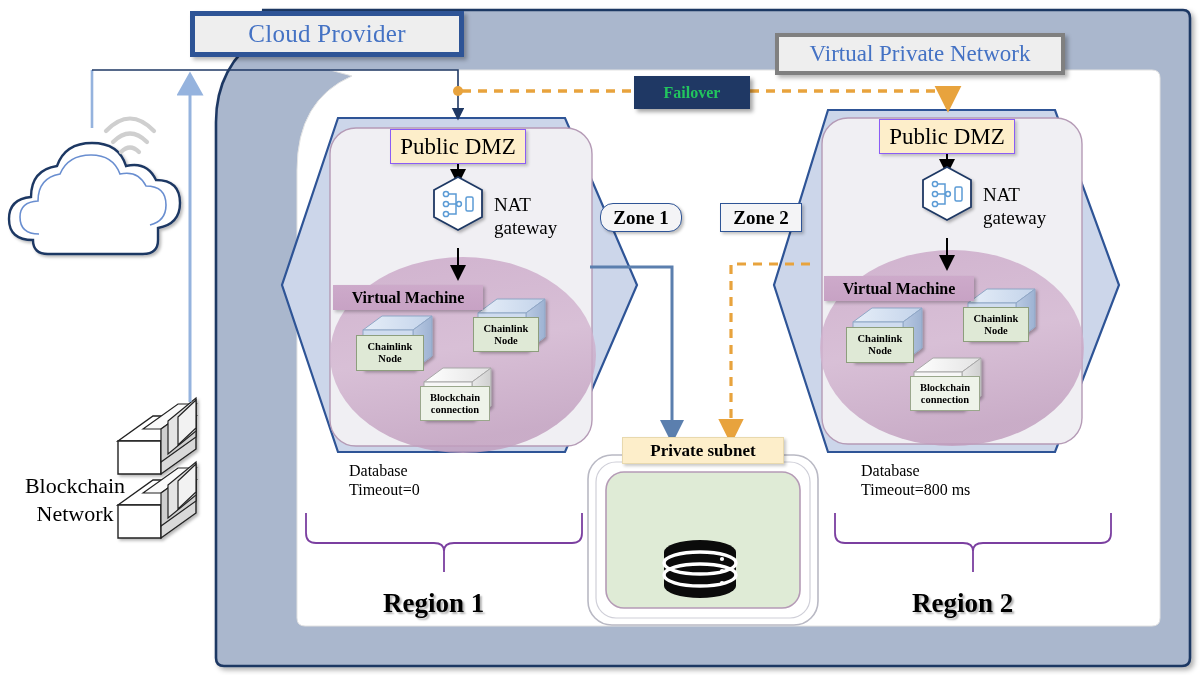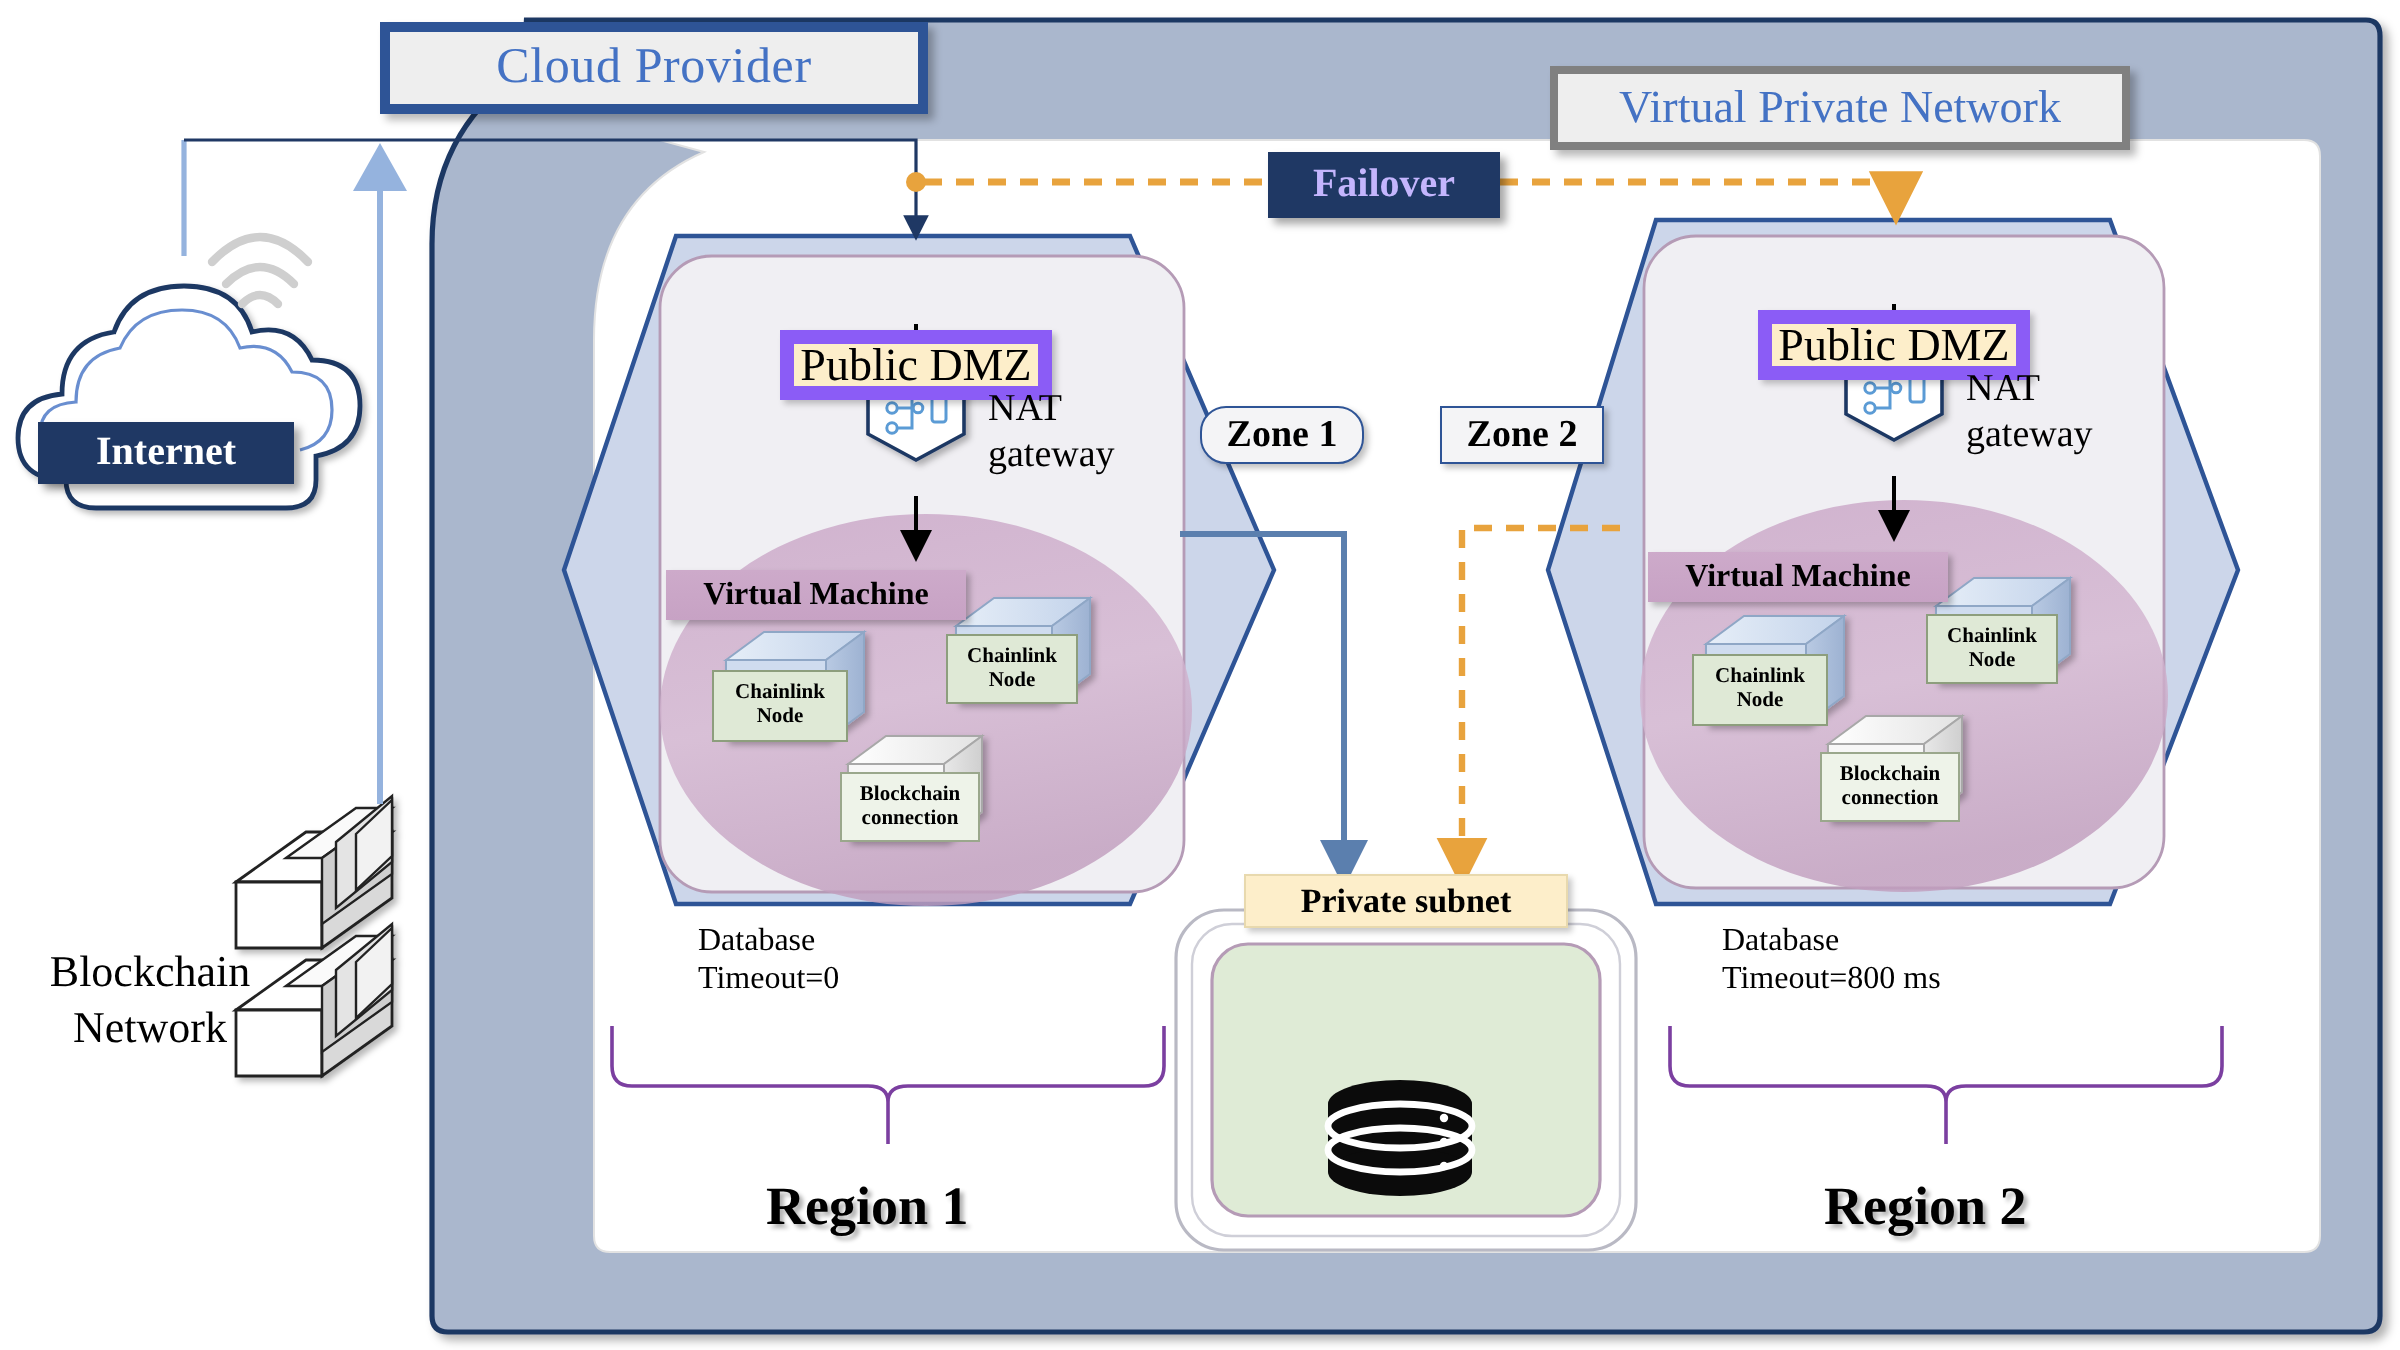--- a/index.html
+++ b/index.html
@@ -16,31 +16,30 @@
     background:#eeeeee;border:5px solid #2e5496;
     color:#4472c4;font-size:25px;letter-spacing:.3px;
     box-shadow:3px 3px 4px rgba(0,0,0,.28);
   }
   .chip-vpn{
     background:#eeeeee;border:4px solid #808080;
     color:#4472c4;font-size:23px;
     box-shadow:3px 3px 4px rgba(0,0,0,.28);
   }
   .chip-failover{
-    background:#1f3864;color:#c4b5fd;font-weight:bold;font-size:20px;
+    background:#1f3864;color:#22c55e;font-weight:bold;font-size:16px;
     box-shadow:3px 3px 4px rgba(0,0,0,.35);
   }
   .chip-internet{
     background:#1f3864;color:#ffffff;font-weight:bold;font-size:20px;
     box-shadow:3px 3px 4px rgba(0,0,0,.35);
   }
   .chip-dmz{
-    background:#fdeeca;border:7px solid #8b5cf6;color:#000;font-size:23px;
+    background:#fdeeca;border:1px solid #8b5cf6;color:#000;font-size:23px;
     box-shadow:2px 2px 3px rgba(0,0,0,.22);
-    margin-top:36px;
   }
   .chip-zone{
     background:#f4f4f6;border:1.5px solid #2e5496;color:#000;
     font-weight:bold;font-size:19px;
     box-shadow:2px 2px 3px rgba(0,0,0,.25);
   }
   .chip-vm{
     background:#c9a8c6;color:#000;font-weight:bold;font-size:16px;
     box-shadow:2px 2px 3px rgba(0,0,0,.25);
     background:linear-gradient(180deg,#cdaaca 0%,#c7a2c4 100%);
@@ -308,21 +307,20 @@
       <path d="M973,551 L973,572"></path>
     </g>
   </svg>
 
   <div class="chip chip-cloudprovider" style="left:190px;top:11px;width:274px;height:46px;">Cloud Provider</div>
 
   <div class="chip chip-vpn" style="left:775px;top:33px;width:290px;height:42px;">Virtual Private Network</div>
 
   <div class="chip chip-failover" style="left:634px;top:76px;width:116px;height:33px;">Failover</div>
 
-  <div class="chip chip-internet" style="left:19px;top:211px;width:128px;height:31px;">Internet</div>
 
   <div class="txt txt-blockchain" style="left: -15px; top: 472px; white-space: pre-line;">Blockchain
 Network</div>
 
   <div class="chip chip-dmz" style="left:390px;top:129px;width:136px;height:35px;">Public DMZ</div>
   <div class="txt txt-nat" style="left: 494px; top: 193px; white-space: pre-line;">NAT
 gateway</div>
   <div class="chip chip-vm" style="left:333px;top:285px;width:150px;height:25px;">Virtual Machine</div>
   <div class="chip chip-node" style="left: 356px; top: 335px; width: 68px; height: 36px; white-space: pre-line;">Chainlink
 Node</div>

